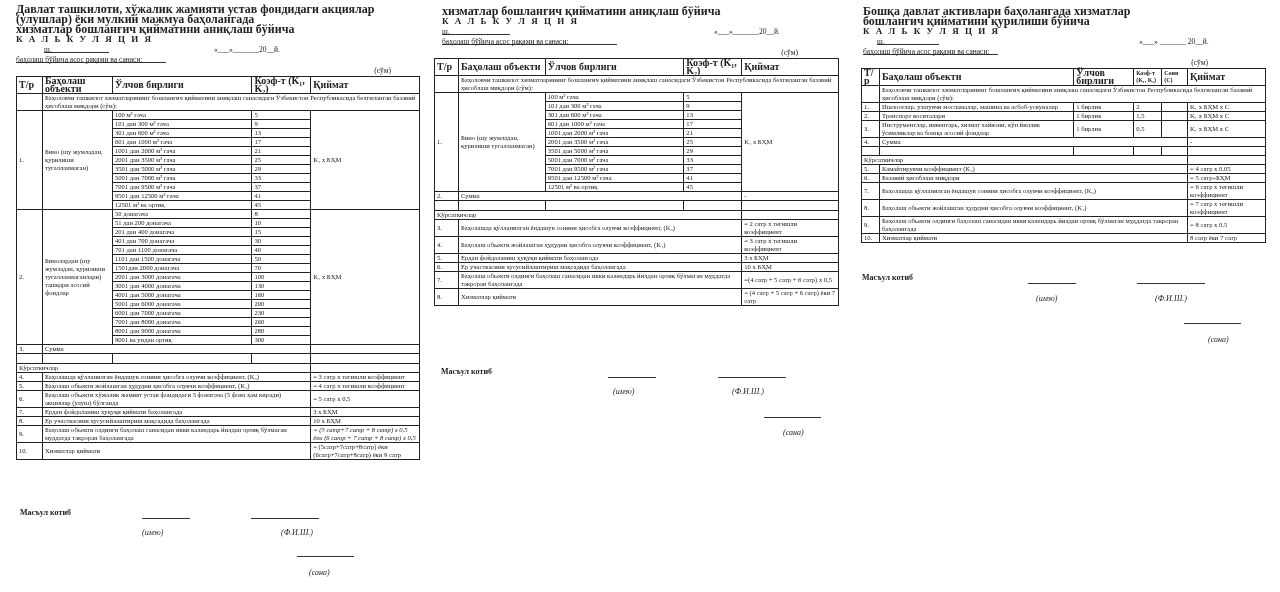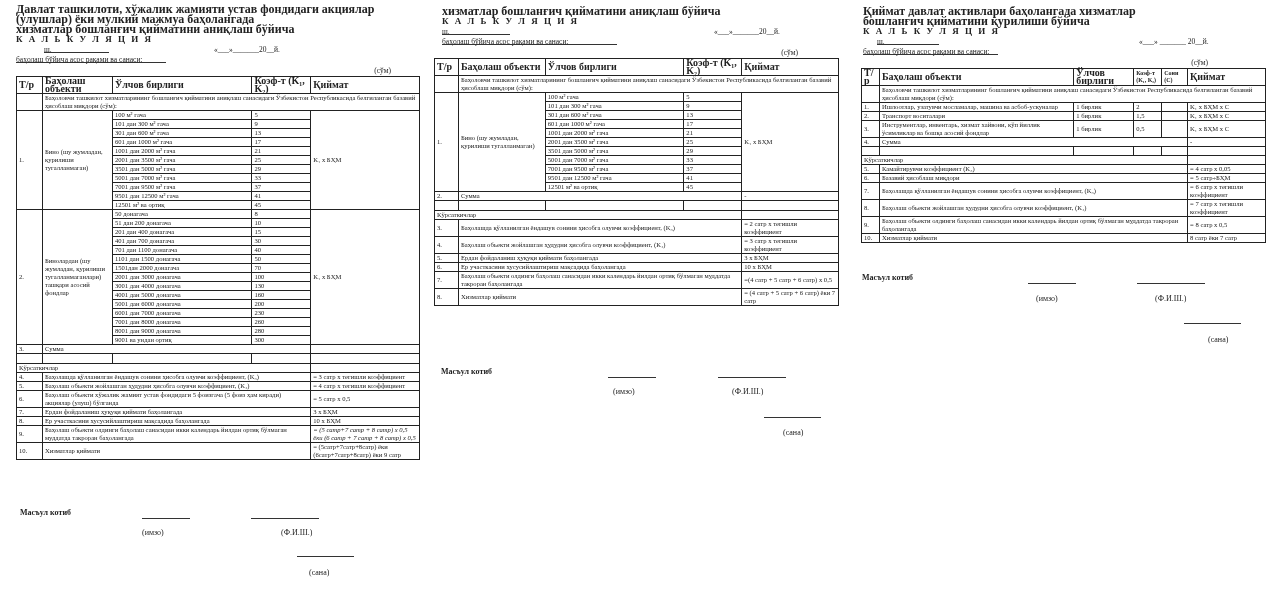--- a/index.html
+++ b/index.html
@@ -11,21 +11,21 @@
   .meta span{position:absolute;white-space:nowrap;}
   .uline{display:inline-block;border-bottom:1px solid #333;height:7px;vertical-align:baseline;}
   .sum-unit{font-size:7.5px;text-align:right;height:11px;line-height:11px;}
   table{border-collapse:collapse;font-size:6.6px;line-height:8px;}
   td,th{border:1px solid #222;padding:0 2px;vertical-align:middle;text-align:left;font-weight:normal;}
   th{font-weight:bold;font-size:10px;height:12px;}
   .italic{font-style:italic;}
   .sig{position:absolute;font-size:8px;}
   .sig .lbl{position:absolute;font-weight:bold;white-space:nowrap;}
   .sig .line{position:absolute;border-bottom:1px solid #333;}
-  .sig .cap{position:absolute;white-space:nowrap;}
+  .sig .cap{position:absolute;white-space:nowrap;font-style:italic;}
 </style>
 </head>
 <body>
 
 <div class="doc" style="left:16px;width:405px;top:4px;">
   <div class="title">Давлат ташкилоти, хўжалик жамияти устав фондидаги акциялар (улушлар) ёки мулкий мажмуа баҳолангада</div>
   <div class="title">хизматлар бошланғич қийматини аниқлаш бўйича</div>
   <div class="kalk">К А Л Ь К У Л Я Ц И Я</div>
   <div class="meta">
     <span style="left:28px;">
@@ -386,21 +386,21 @@
   <span class="lbl" style="left:0;top:0;">Масъул котиб</span>
   <span class="line" style="left:167px;top:10px;width:48px;"></span>
   <span class="line" style="left:277px;top:10px;width:68px;"></span>
   <span class="cap" style="left:172px;top:20px;">(имзо)</span>
   <span class="cap" style="left:291px;top:20px;">(Ф.И.Ш.)</span>
   <span class="line" style="left:323px;top:50px;width:57px;"></span>
   <span class="cap" style="left:342px;top:61px;">(сана)</span>
 </div>
 
 <div class="doc" style="left:863px;width:405px;top:6px;">
-  <div class="title">Қиймат давлат активлари баҳолангада хизматлар</div>
+  <div class="title">Бошқа давлат активлари баҳолангада хизматлар</div>
   <div class="title">бошланғич қийматини қурилиши бўйича</div>
   <div class="kalk">К А Л Ь К У Л Я Ц И Я</div>
   <div class="meta">
     <span style="left:14px;">
         <span class="uline" style="width:62px;"></span> 
         <span>ш.</span>
       </span>
     <span style="left:276px;">«___» _______ 20__й.</span>
   </div>
   <div class="meta">

